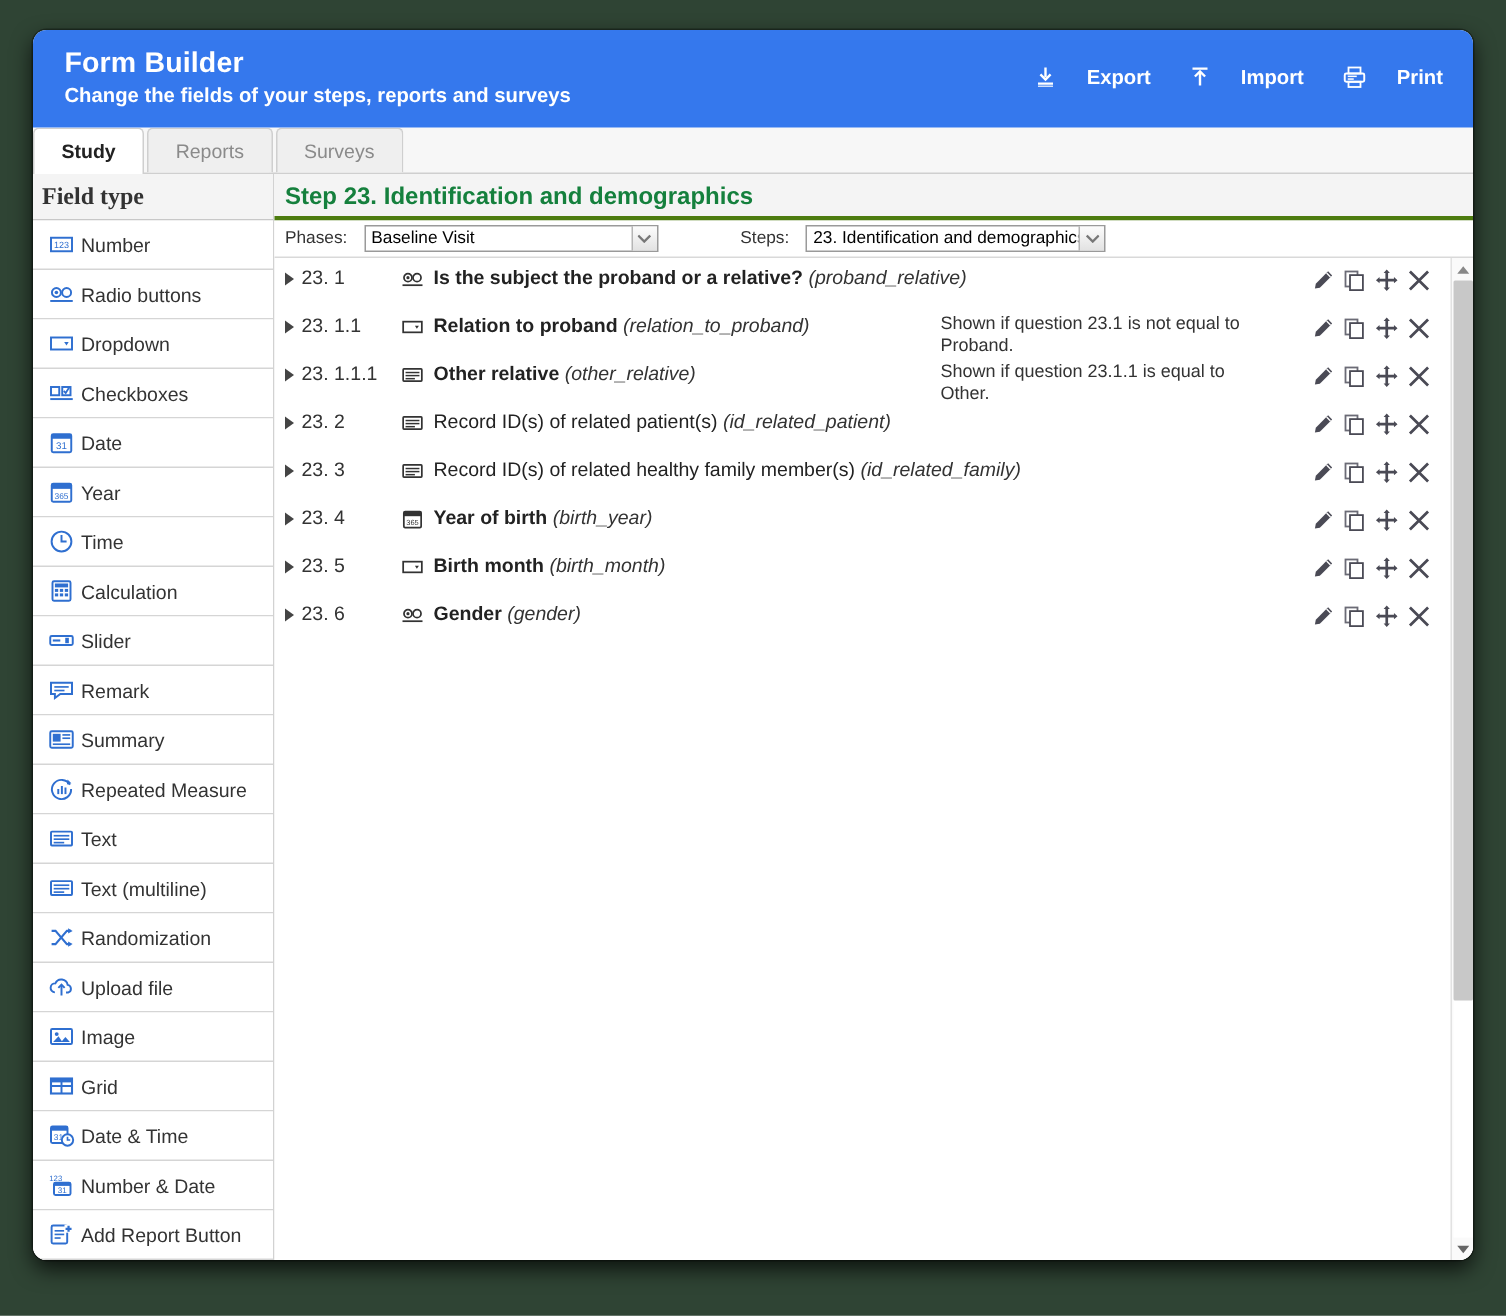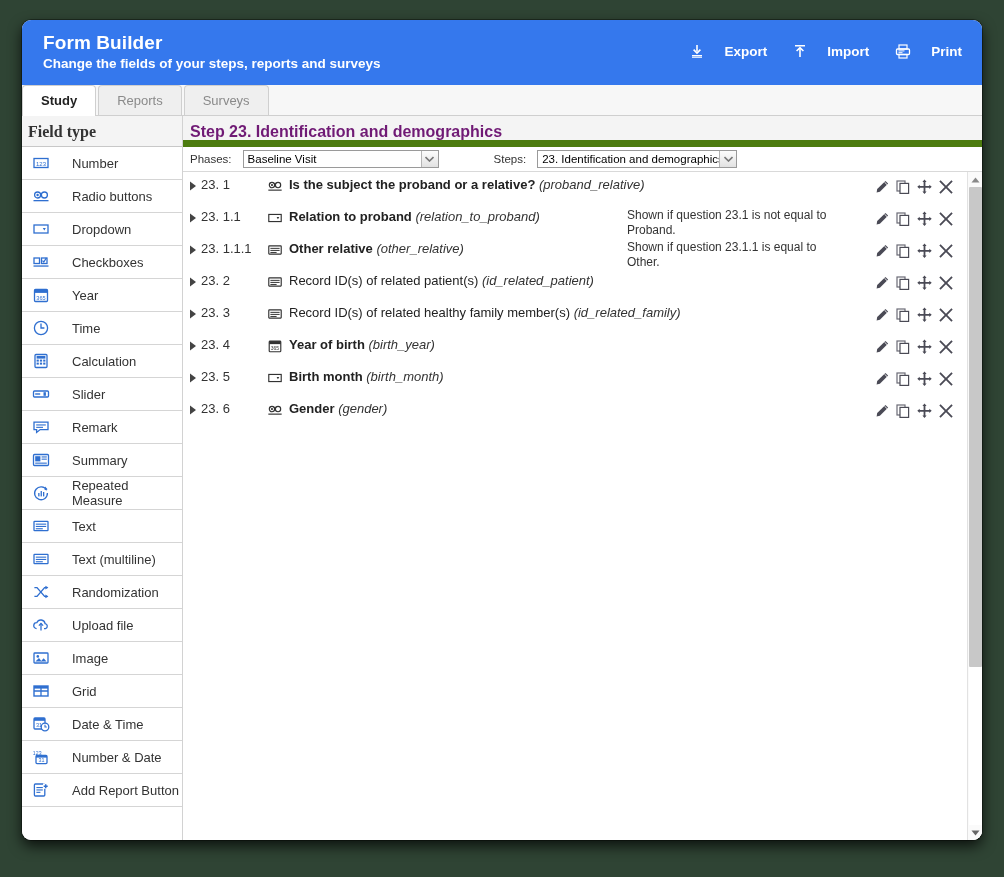--- a/index.html
+++ b/index.html
@@ -130,21 +130,21 @@
     background: #f4f4f4;
     border-bottom: 1px solid #c8c8c8;
     box-sizing: border-box;
     font-family: Liberation Serif, serif;
   }
   .ftlist { list-style: none; margin: 0; padding: 0; }
   .ftitem {
     height: 33px;
     display: flex;
     align-items: center;
-    gap: 22px;
+    gap: 4px;
     padding-left: 10px;
     border-bottom: 1px solid #d5d5d5;
     font-size: 13px;
     color: #333;
     cursor: move;
     box-sizing: border-box;
     background: #fff;
   }
   .ftitem .ic { width: 18px; height: 18px; flex: 0 0 18px; display: block; }
 
@@ -155,23 +155,23 @@
     display: flex;
     flex-direction: column;
     background: #fff;
   }
   .main-hdr {
     height: 31px;
     line-height: 31px;
     padding-left: 7px;
     font-size: 16px;
     font-weight: bold;
-    color: #701a75;
+    color: #15803d;
     background: #f4f4f4;
-    border-bottom: 7px solid #4d7c0f;
+    border-bottom: 3px solid #4d7c0f;
     box-sizing: border-box;
   }
   .filters {
     height: 25px;
     display: flex;
     align-items: center;
     gap: 11px;
     padding-left: 7px;
     font-size: 11.5px;
     color: #333;
@@ -369,20 +369,28 @@
             <span>Dropdown</span>
           </li>
           <li class="ftitem">
             <span class="ic"><svg width="18" height="18" viewBox="0 0 18 18">
                 <rect x="2" y="5" width="5.5" height="5.5" fill="none" stroke="#2f6fd0" stroke-width="1.3"></rect>
                 <rect x="9.5" y="5" width="5.5" height="5.5" fill="none" stroke="#2f6fd0" stroke-width="1.3"></rect>
                 <path d="M10.5 7.6 L11.8 9 L14.4 4.9" fill="none" stroke="#2f6fd0" stroke-width="1.2"></path>
                 <rect x="1.5" y="12.4" width="15" height="1.3" fill="#2f6fd0"></rect>
               </svg></span>
             <span>Checkboxes</span>
+          </li>
+          <li class="ftitem">
+            <span class="ic"><svg width="18" height="18" viewBox="0 0 18 18">
+                <rect x="2.5" y="3.5" width="13" height="12" rx="1" fill="none" stroke="#2f6fd0" stroke-width="1.3"></rect>
+                <rect x="2.5" y="3.5" width="13" height="3" fill="#2f6fd0"></rect>
+                <text x="9" y="13.4" font-size="6.5" font-family="Liberation Sans, sans-serif" fill="#2f6fd0" text-anchor="middle">31</text>
+              </svg></span>
+            <span>Date</span>
           </li>
           <li class="ftitem">
             <span class="ic"><svg width="18" height="18" viewBox="0 0 18 18">
                 <rect x="2.5" y="3.5" width="13" height="12" rx="1" fill="none" stroke="#2f6fd0" stroke-width="1.3"></rect>
                 <rect x="2.5" y="3.5" width="13" height="3.4" fill="#2f6fd0"></rect>
                 <text x="9" y="13.6" font-size="5.6" font-family="Liberation Sans, sans-serif" fill="#2f6fd0" text-anchor="middle">365</text>
               </svg></span>
             <span>Year</span>
           </li>
           <li class="ftitem">

